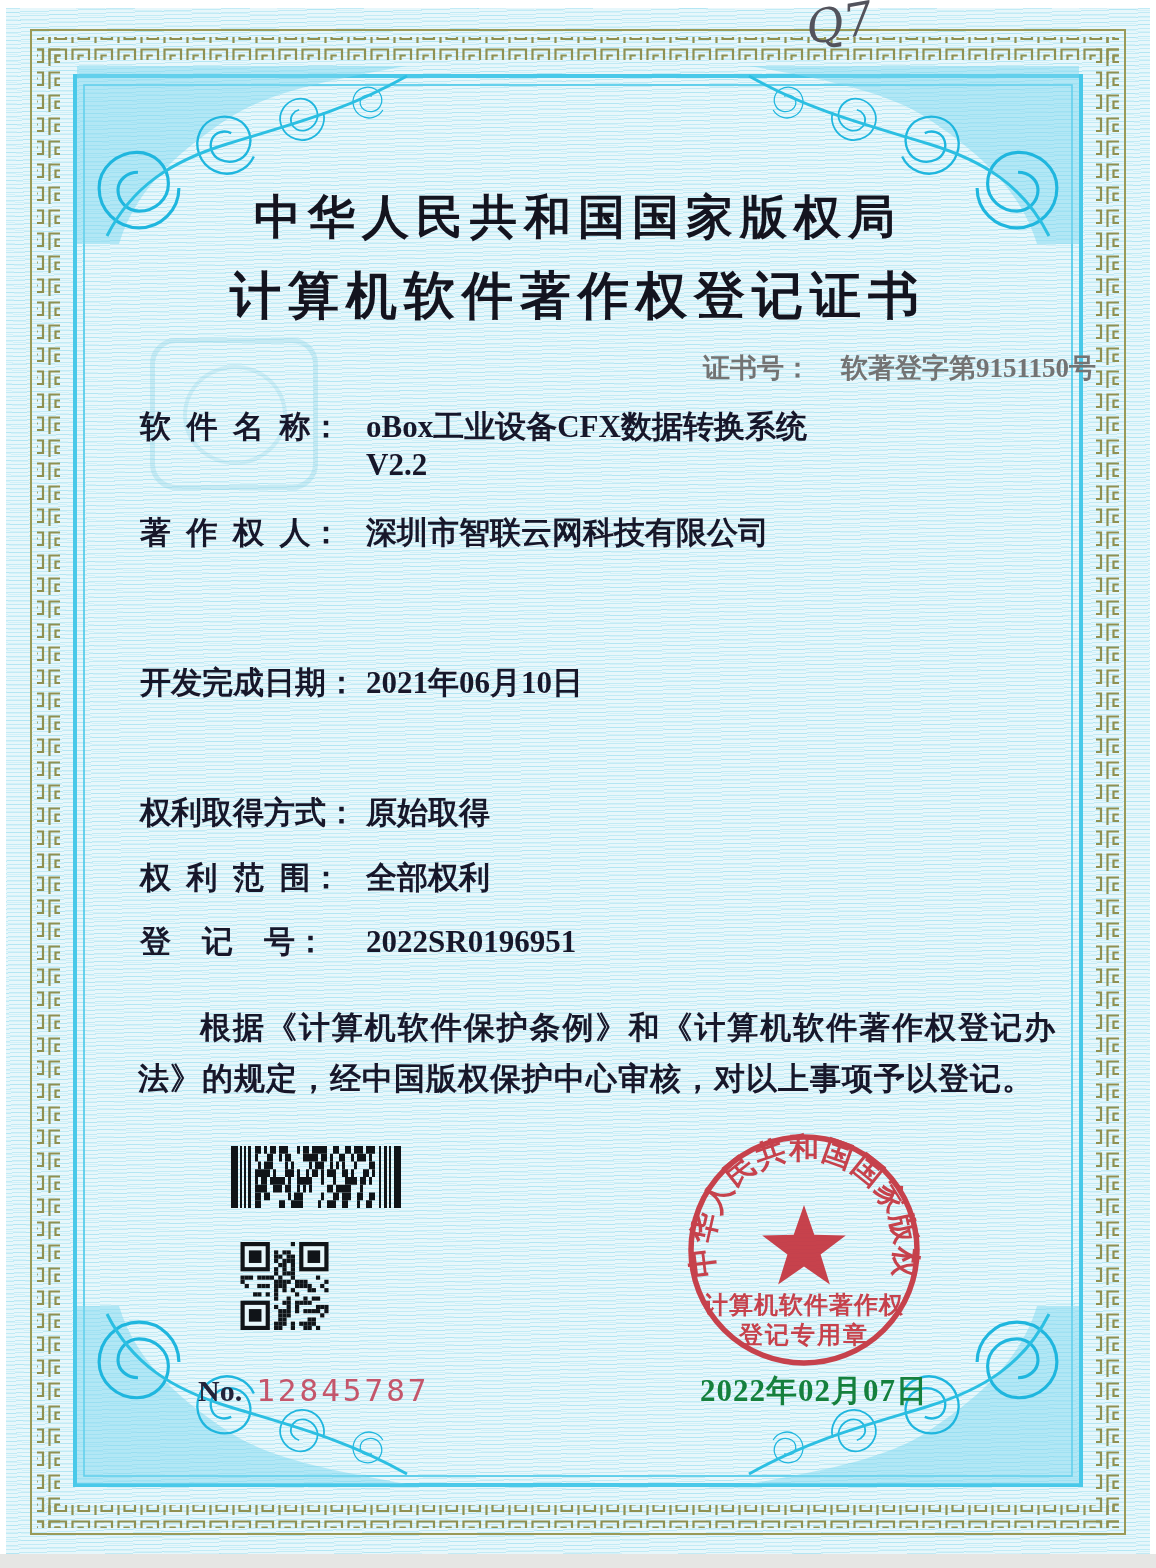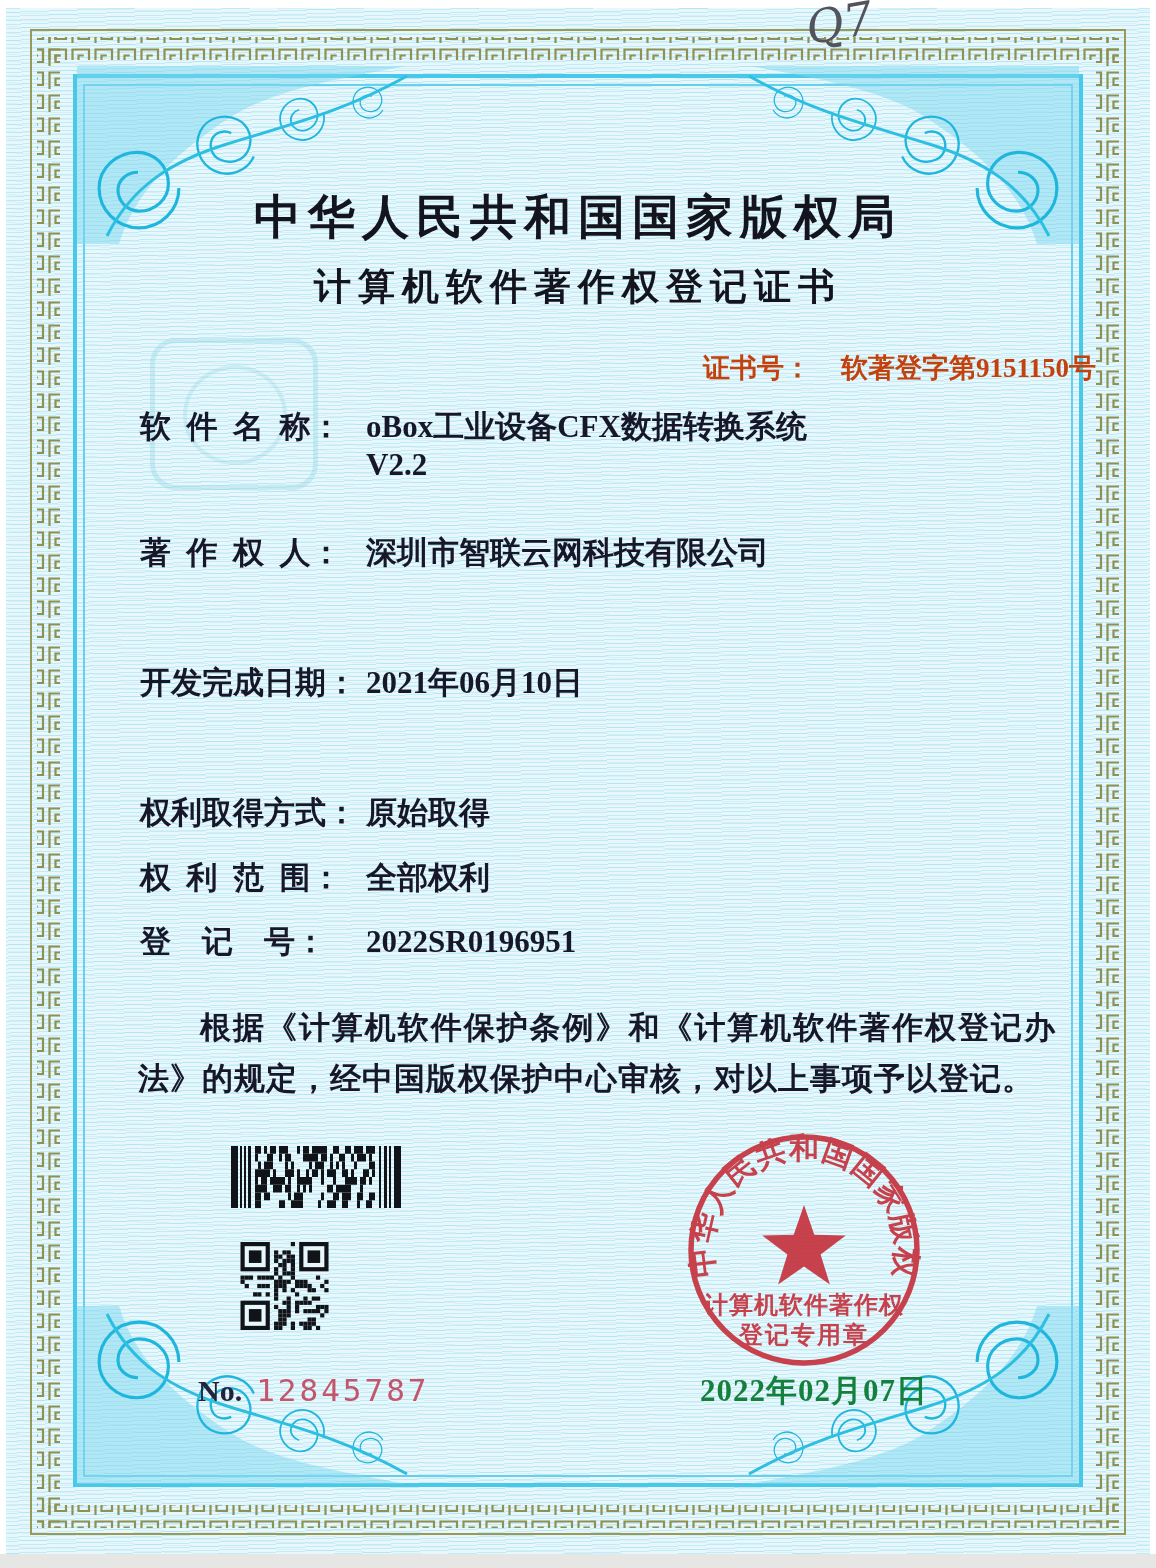--- a/index.html
+++ b/index.html
@@ -27,23 +27,23 @@
     position:absolute;left:28px;top:22px;width:96px;height:92px;border-radius:50%;
     border:4px solid rgba(140,208,228,.28);
   }
   .content{position:absolute;inset:0;z-index:2;color:#191926;}
   .authority{
     position:absolute;left:0;top:186px;width:100%;text-align:center;
     font-size:47px;font-weight:700;letter-spacing:7px;color:#14141f;
   }
   .cert-title{
     position:absolute;left:0;top:262px;width:100%;text-align:center;
-    font-size:37px;font-weight:900;letter-spacing:7px;color:#14141f;
-  }
-  .certno{position:absolute;left:703px;top:350px;font-size:27px;font-weight:700;white-space:pre;color:#c2410c;}
+    font-size:51px;font-weight:900;letter-spacing:7px;color:#14141f;
+  }
+  .certno{position:absolute;left:703px;top:350px;font-size:27px;font-weight:700;white-space:pre;color:#737373;}
   .certno .v{margin-left:30px;}
   .field{position:absolute;left:140px;font-size:31px;font-weight:700;white-space:pre;color:#17172a;}
   .field .lab{display:inline-block;min-width:218px;}
   .field .val{margin-left:8px;margin-top:34px;}
   .val2{position:absolute;left:366px;font-size:31px;font-weight:700;color:#17172a;}
   .para{
     position:absolute;left:138px;top:1002px;width:918px;
     font-size:31px;font-weight:700;line-height:51px;text-indent:2em;
     text-align:justify;color:#17172a;letter-spacing:1px;
   }
@@ -107,21 +107,21 @@
     <div class="pencil">Q7</div>
 
     <div class="authority">中华人民共和国国家版权局</div>
     <div class="cert-title">计算机软件著作权登记证书</div>
 
     <div class="certno"><span>证书号：</span><span class="v">软著登字第9151150号</span></div>
 
     <div class="field" style="top:406px"><span class="lab">软  件  名  称：</span><span class="val">oBox工业设备CFX数据转换系统</span></div>
     <div class="val2" style="top:447px">V2.2</div>
 
-    <div class="field" style="top:532px"><span class="lab">著  作  权  人：</span><span class="val">深圳市智联云网科技有限公司</span></div>
+    <div class="field" style="top:512px"><span class="lab">著  作  权  人：</span><span class="val">深圳市智联云网科技有限公司</span></div>
 
     <div class="field" style="top:662px"><span class="lab">开发完成日期：</span><span class="val">2021年06月10日</span></div>
 
 
     <div class="field" style="top:792px"><span class="lab">权利取得方式：</span><span class="val">原始取得</span></div>
 
     <div class="field" style="top:857px"><span class="lab">权  利  范  围：</span><span class="val">全部权利</span></div>
 
     <div class="field" style="top:921px"><span class="lab">登    记    号：</span><span class="val">2022SR0196951</span></div>
 

